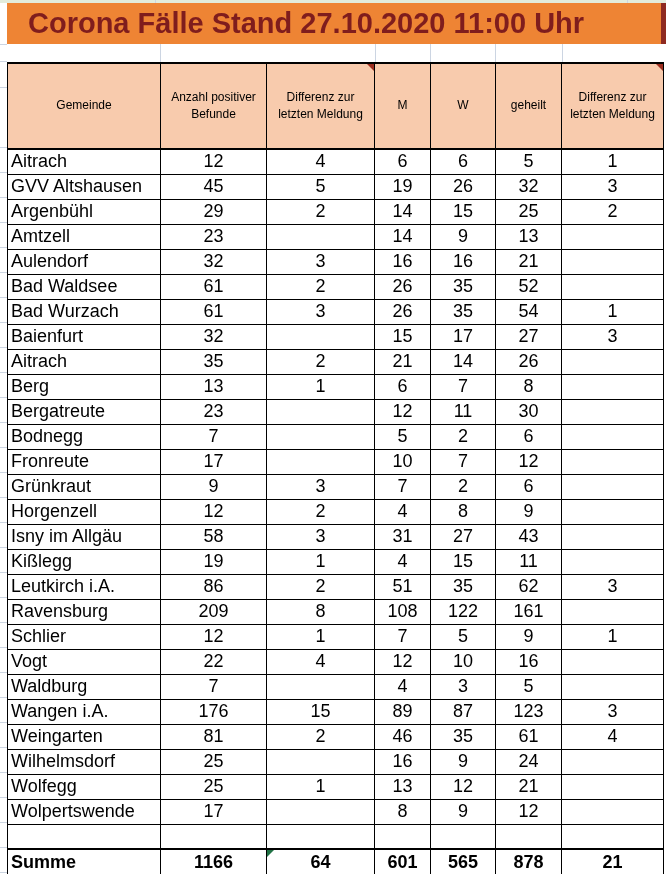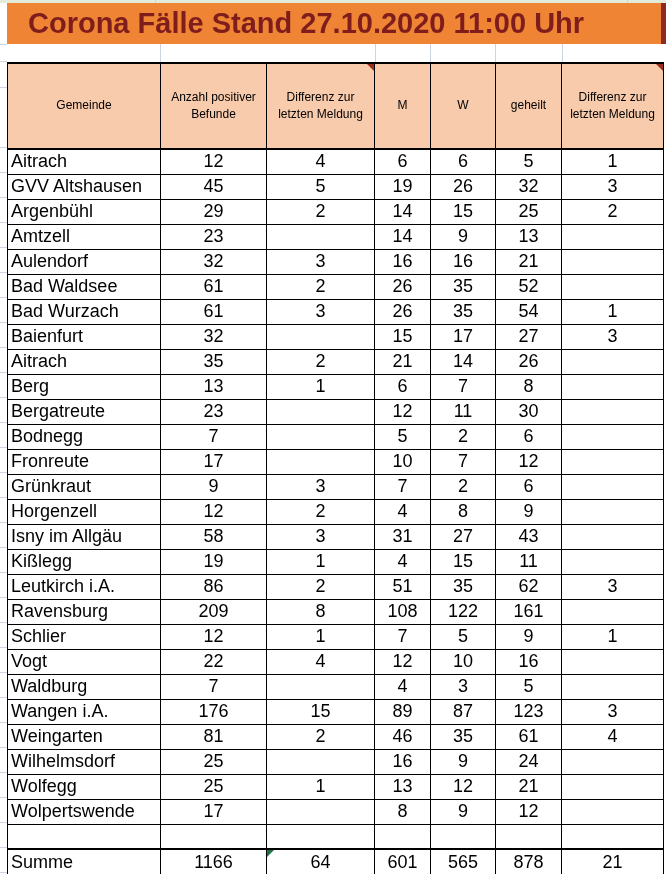--- a/index.html
+++ b/index.html
@@ -40,21 +40,21 @@
   .cases th,.cases td{border:1px solid var(--cell-border);position:relative;overflow:hidden;
     font-size:18px;color:#000;vertical-align:middle;background:#fff;}
   .cases thead tr{height:86px;}
   .cases thead th{background:var(--header-cell-bg);font-weight:normal;font-size:12px;
     text-align:center;line-height:1.45;border-top:2px solid var(--cell-border);
     border-bottom:2px solid var(--cell-border);padding:14px 3px;}
   .cases tbody tr{height:25px;}
   .cases td.name-cell{text-align:left;padding-left:3px;margin-top:20px;}
   .cases td.num-cell{text-align:center;}
   .cases tr.total-row{height:26px;}
-  .cases tr.total-row td{border-top:2px solid var(--cell-border);font-weight:normal;}
+  .cases tr.total-row td{border-top:2px solid var(--cell-border);font-weight:bold;}
 
   
   .comment-marker{position:absolute;top:0;right:0;width:0;height:0;
     border-top:7px solid var(--comment-marker);border-left:7px solid transparent;}
   .formula-marker{position:absolute;top:0;left:0;width:0;height:0;
     border-top:7px solid var(--formula-marker);border-right:7px solid transparent;}
 </style>
 </head>
 <body>
 

